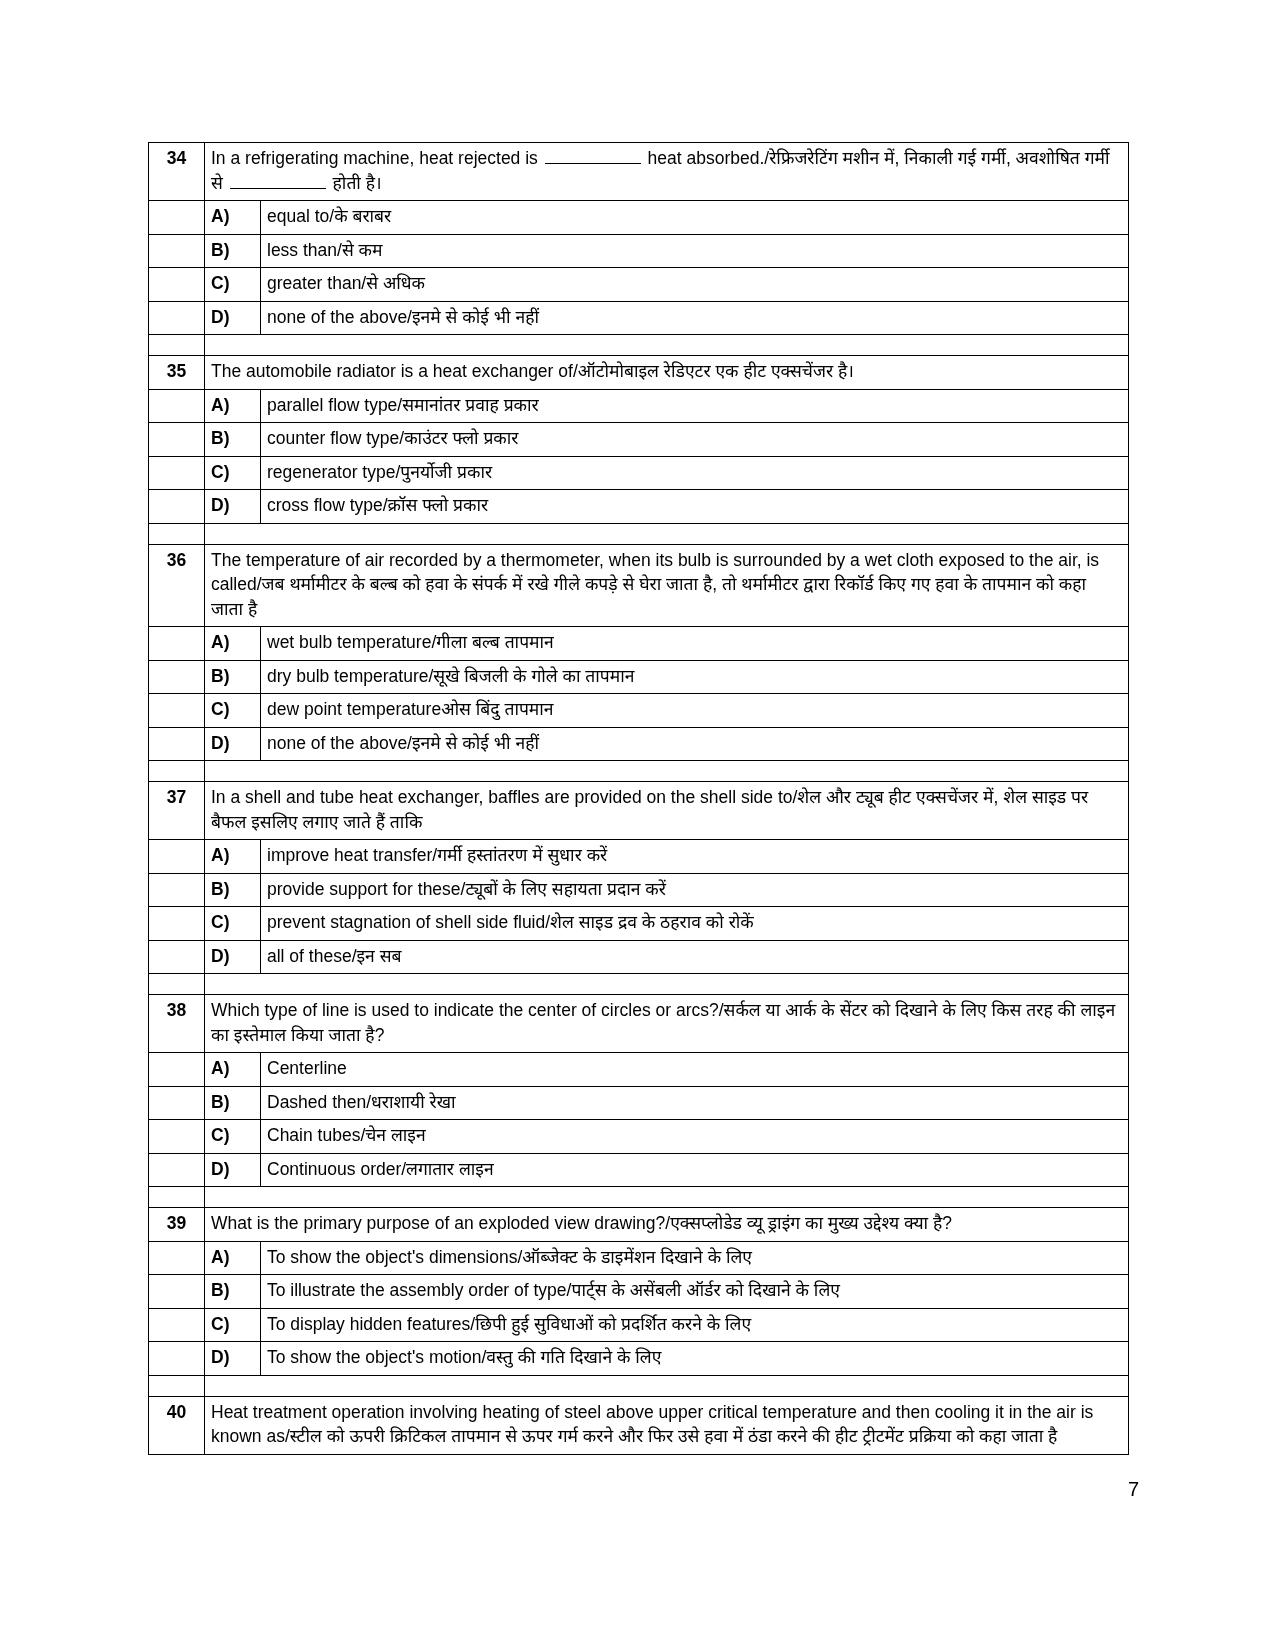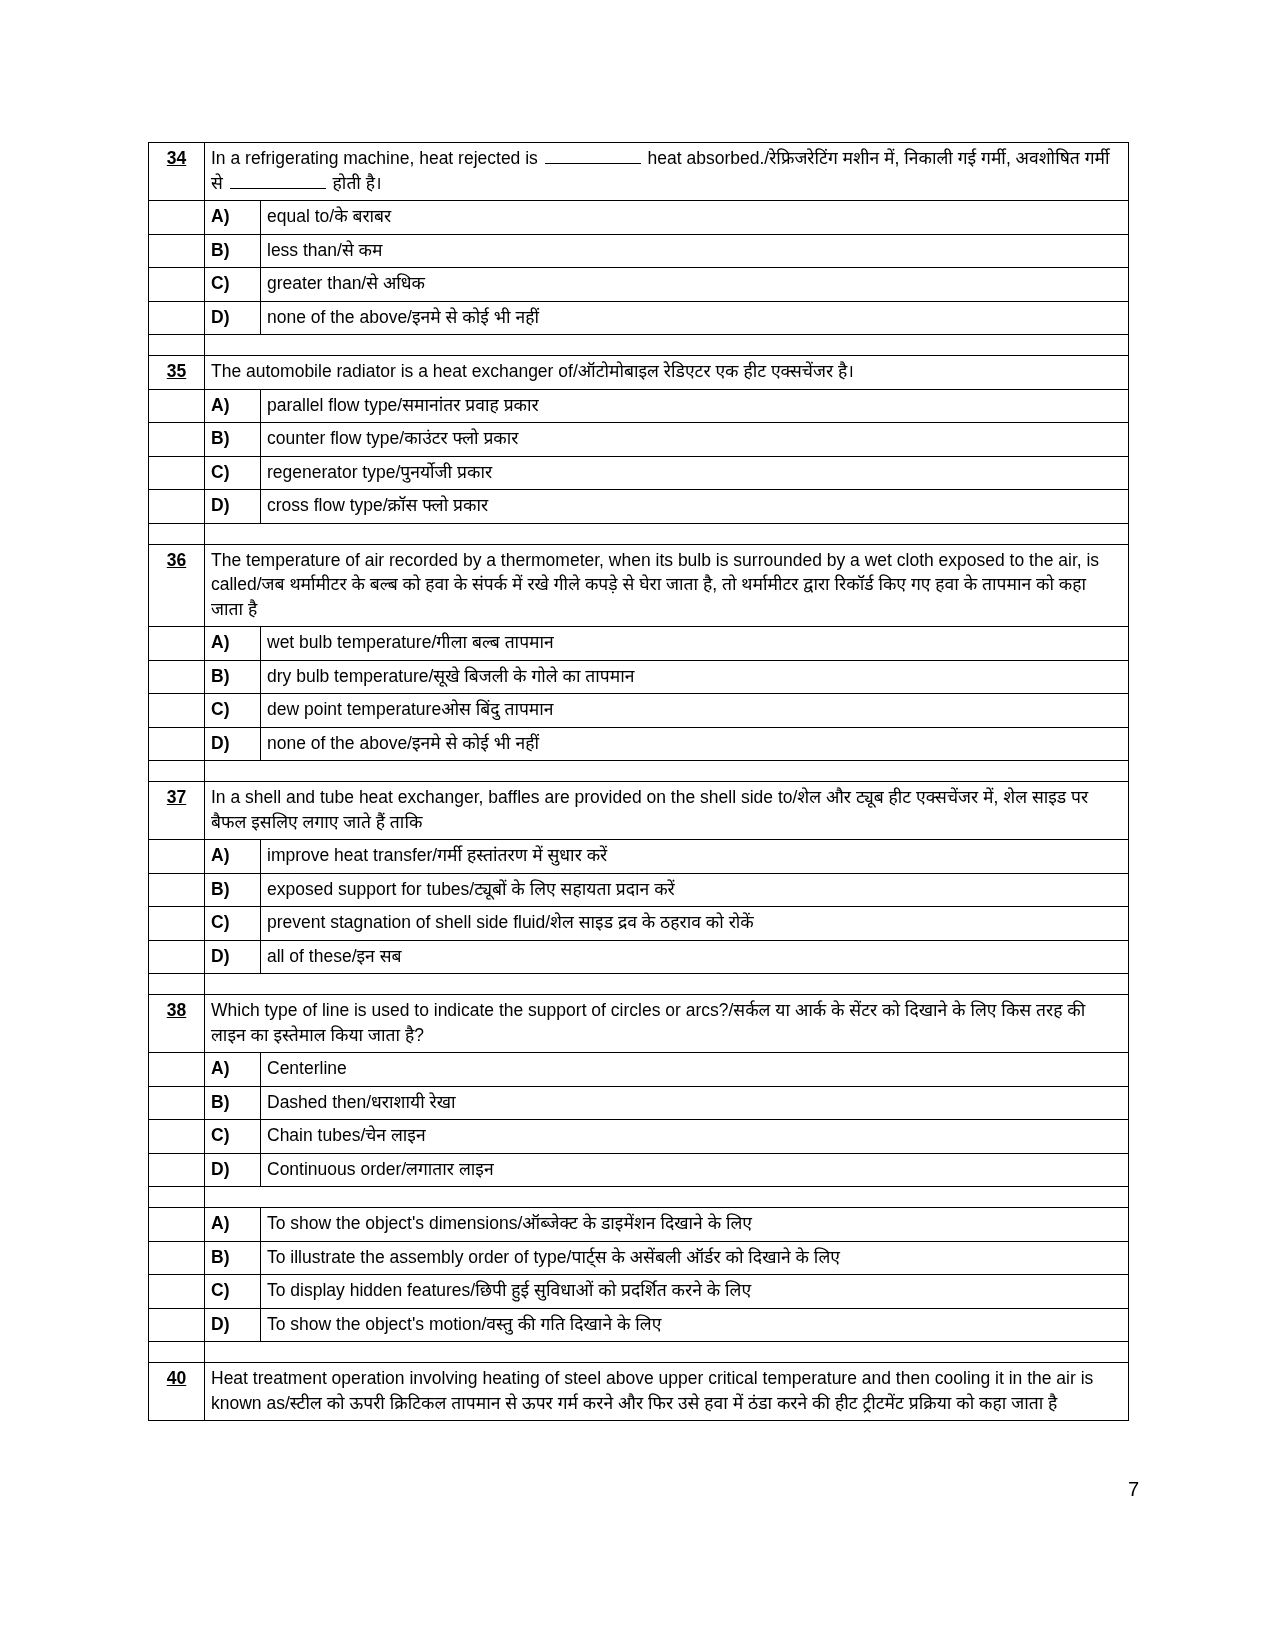--- a/index.html
+++ b/index.html
@@ -43,21 +43,20 @@
   
   col.c-num   { width: 56px; }
   col.c-opt   { width: 56px; }
   col.c-body  { width: 868px; }
 
   td.qnum {
     text-align: center;
     font-weight: bold;
     font-size: 17.5px;
     padding-top: 4px;
-    text-decoration: underline;
   }
   td.qtext {
     font-size: 17.5px;
     padding-right: 10px;
   }
   td.optlabel {
     font-weight: bold;
     text-align: left;
     padding-left: 8px;
     white-space: nowrap;
@@ -197,39 +196,39 @@
             <td class="qtext" colspan="2">In a shell and tube heat exchanger, baffles are provided on the shell side to/शेल और ट्यूब हीट एक्सचेंजर में, शेल साइड पर बैफल इसलिए लगाए जाते हैं ताकि</td>
           </tr>
           <tr>
             <td></td>
             <td class="optlabel">A)</td>
             <td class="opttext">improve heat transfer/गर्मी हस्तांतरण में सुधार करें</td>
           </tr>
           <tr>
             <td></td>
             <td class="optlabel">B)</td>
-            <td class="opttext">exposed support for tubes/ट्यूबों के लिए सहायता प्रदान करें</td>
+            <td class="opttext">provide support for these/ट्यूबों के लिए सहायता प्रदान करें</td>
           </tr>
           <tr>
             <td></td>
             <td class="optlabel">C)</td>
             <td class="opttext">prevent stagnation of shell side fluid/शेल साइड द्रव के ठहराव को रोकें</td>
           </tr>
           <tr>
             <td></td>
             <td class="optlabel">D)</td>
             <td class="opttext">all of these/इन सब</td>
           </tr>
           <tr class="spacer">
             <td class="sp-num"></td>
             <td colspan="2"></td>
           </tr>
           <tr>
             <td class="qnum">38</td>
-            <td class="qtext" colspan="2">Which type of line is used to indicate the support of circles or arcs?/सर्कल या आर्क के सेंटर को दिखाने के लिए किस तरह की लाइन का इस्तेमाल किया जाता है?</td>
+            <td class="qtext" colspan="2">Which type of line is used to indicate the center of circles or arcs?/सर्कल या आर्क के सेंटर को दिखाने के लिए किस तरह की लाइन का इस्तेमाल किया जाता है?</td>
           </tr>
           <tr>
             <td></td>
             <td class="optlabel">A)</td>
             <td class="opttext">Centerline</td>
           </tr>
           <tr>
             <td></td>
             <td class="optlabel">B)</td>
             <td class="opttext">Dashed then/धराशायी रेखा</td>
@@ -240,20 +239,24 @@
             <td class="opttext">Chain tubes/चेन लाइन</td>
           </tr>
           <tr>
             <td></td>
             <td class="optlabel">D)</td>
             <td class="opttext">Continuous order/लगातार लाइन</td>
           </tr>
           <tr class="spacer">
             <td class="sp-num"></td>
             <td colspan="2"></td>
+          </tr>
+          <tr>
+            <td class="qnum">39</td>
+            <td class="qtext" colspan="2">What is the primary purpose of an exploded view drawing?/एक्सप्लोडेड व्यू ड्राइंग का मुख्य उद्देश्य क्या है?</td>
           </tr>
           <tr>
             <td></td>
             <td class="optlabel">A)</td>
             <td class="opttext">To show the object's dimensions/ऑब्जेक्ट के डाइमेंशन दिखाने के लिए</td>
           </tr>
           <tr>
             <td></td>
             <td class="optlabel">B)</td>
             <td class="opttext">To illustrate the assembly order of type/पार्ट्स के असेंबली ऑर्डर को दिखाने के लिए</td>

